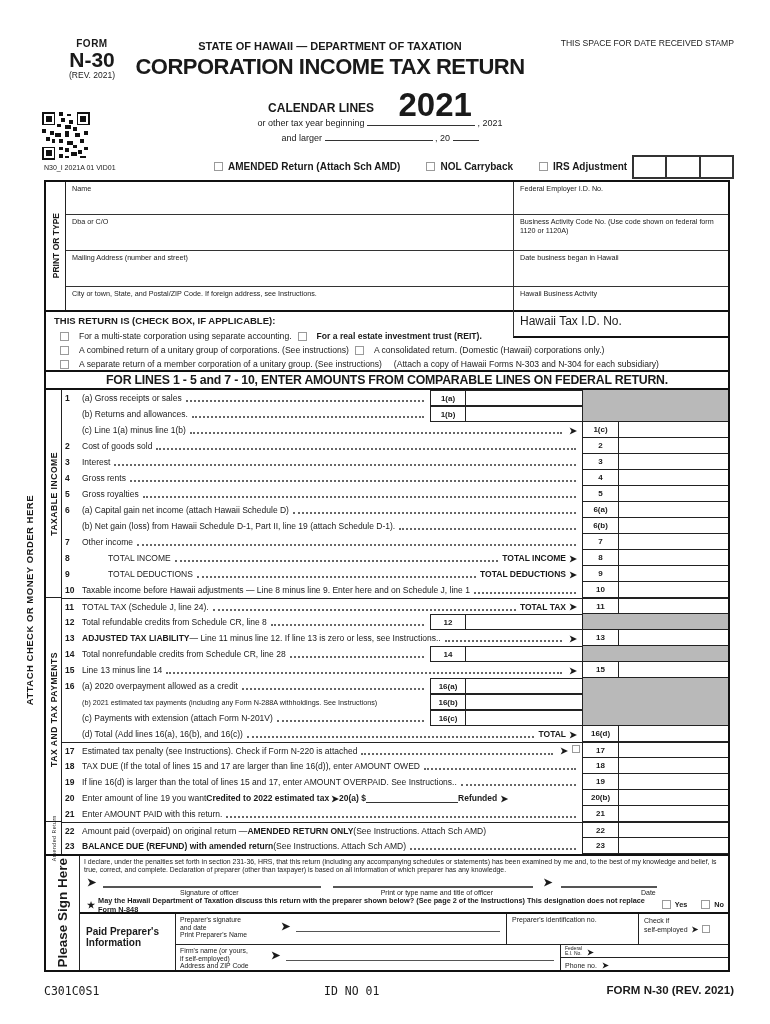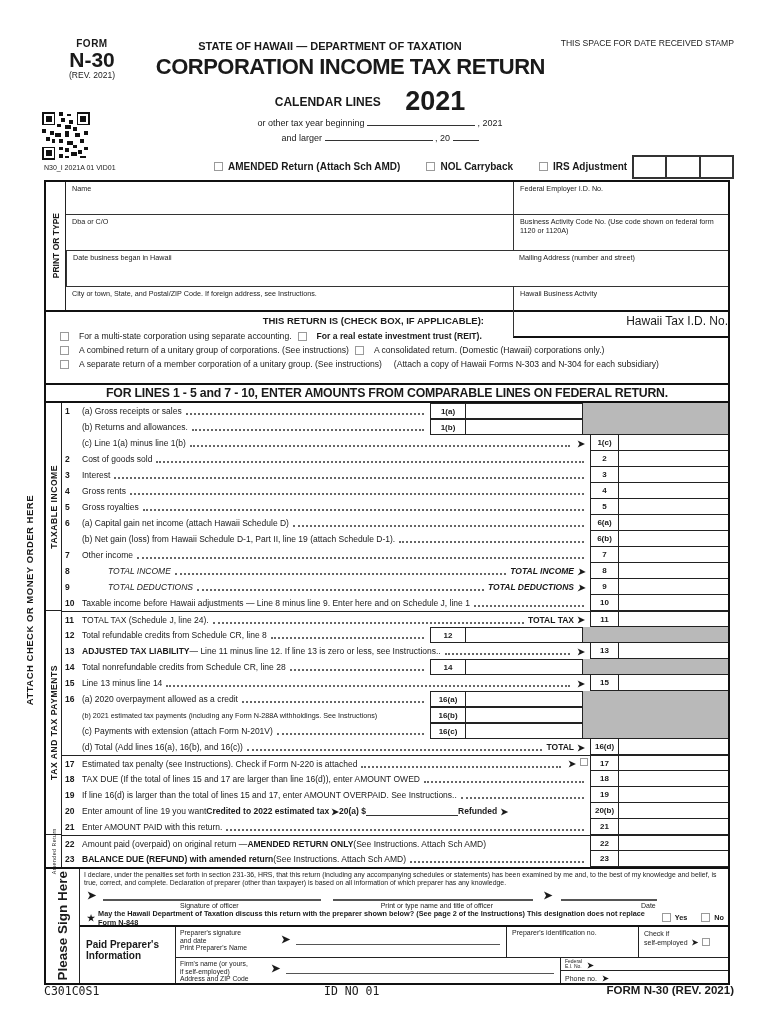--- a/index.html
+++ b/index.html
@@ -11,24 +11,24 @@
     overflow: hidden;
   }
   .b { font-weight: bold; }
   
   .hdr { position: absolute; top: 34px; left: 40px; right: 36px; height: 126px; }
   .hdr-form { position: absolute; left: 12px; top: 4px; width: 80px; text-align: center; }
   .hdr-form .w1 { font-size: 10px; font-weight: bold; letter-spacing: .5px; }
   .hdr-form .w2 { font-size: 21px; font-weight: bold; line-height: 1; }
   .hdr-form .w3 { font-size: 8.5px; }
   .hdr-dept { position: absolute; left: 105px; top: 6px; width: 370px; text-align: center; font-size: 11px; font-weight: bold; }
-  .hdr-title { position: absolute; left: 75px; top: 20px; width: 430px; text-align: right; font-size: 22px; font-weight: bold; letter-spacing: -0.5px; }
+  .hdr-title { position: absolute; left: 75px; top: 20px; width: 430px; text-align: center; font-size: 22px; font-weight: bold; letter-spacing: -0.5px; }
   .hdr-cal { position: absolute; left: 180px; top: 52px; width: 300px; text-align: center; }
   .hdr-cal .cl { font-size: 12px; font-weight: bold; vertical-align: 4px; }
-  .hdr-cal .yr { font-size: 27px; font-weight: bold; margin-left: 20px; }
+  .hdr-cal .yr { font-size: 33px; font-weight: bold; margin-left: 20px; }
   .hdr-stamp { position: absolute; right: 0; top: 4px; font-size: 8.6px; }
   .hdr-other { position: absolute; left: 130px; top: 82px; width: 420px; text-align: center; font-size: 9px; line-height: 15px; }
   .fld { display: inline-block; border-bottom: 1px solid #333; height: 9px; vertical-align: baseline; }
   .qr { position: absolute; left: 2px; top: 78px; width: 48px; height: 48px; }
   
   .meta { position: absolute; top: 161px; left: 44px; right: 36px; height: 19px; font-size: 10px; }
   .meta-code { position: absolute; left: 0; top: 3px; font-size: 7px; }
   .meta-cbs { position: absolute; left: 170px; top: 0; display: flex; gap: 26px; align-items: center; font-weight: bold; font-size: 10px; }
   .cb { display: inline-block; width: 9px; height: 9px; border: 1px solid #9a9a9a; background: #fff; vertical-align: -1px; margin-right: 5px; flex: none; }
   .meta-boxes { position: absolute; right: 0; top: -6px; display: flex; border: 2px solid #333; height: 24px; width: 102px; }
@@ -38,52 +38,52 @@
   .formbox { position: absolute; top: 180px; left: 44px; width: 686px; border: 2px solid #111; }
   
   .pblock { display: flex; border-bottom: 2px solid #111; height: 130px; }
   .pstrip { width: 20px; border-right: 1.5px solid #222; display: flex; align-items: center; justify-content: center; }
   .vtext { writing-mode: vertical-rl; transform: rotate(180deg); font-weight: bold; white-space: nowrap; }
   .pgrid { flex: 1; display: grid; grid-template-columns: 1fr 215px; grid-template-rows: 33px 36px 36px 25px; }
   .pcell { border-bottom: 1px solid #333; font-size: 7.2px; padding: 2px 0 0 6px; }
   .pcell.rt { border-left: 1px solid #333; }
   .pgrid .last { border-bottom: none; }
   
-  .tret { position: relative; height: 73px; border-bottom: 2px solid #111; font-size: 8.6px; padding: 3px 0 0 8px; text-align: right; }
+  .tret { position: relative; height: 60px; border-bottom: 2px solid #111; font-size: 8.6px; padding: 3px 0 0 8px; }
   .tret-title { font-size: 9.5px; font-weight: bold; margin-bottom: 3px; }
   .tret-row { display: flex; align-items: center; height: 14px; }
   .tret-row .cb { margin: 0 10px 0 6px; }
   .taxid { position: absolute; top: 0; right: 0; width: 215px; height: 26px; border-left: 1px solid #333; border-bottom: 2px solid #111; font-size: 12px; padding: 2px 0 0 6px; background:#fff; }
   .sp2a { margin-left: 52px; } .sp2b { margin-left: 34px; } .sp3b { margin-left: 12px; }
   
   .banner { height: 18px; border-bottom: 2px solid #111; text-align: center; font-weight: bold; font-size: 12.3px; line-height: 17px; letter-spacing: -0.2px; }
   
   .mtable { position: relative; padding-left: 16px; border-bottom: 2px solid #111; }
   .msidebar { position: absolute; left: 0; top: 0; bottom: 0; width: 16px; border-right: 1.4px solid #222; }
   .msidebar div { display: flex; align-items: center; justify-content: center; border-bottom: 1.4px solid #222; }
   .sb1 { height: 208px; } .sb2 { height: 224px; } .sb3 { height: 32px; border-bottom: none !important; }
   .msidebar .vtext { font-size: 8.6px; letter-spacing: .5px; }
   .sb3 .vtext { font-size: 5.2px; font-weight: normal; }
   .trow { display: flex; align-items: stretch; height: 16px; font-size: 8.5px; }
   .trow.sep { border-top: 1.4px solid #222; }
   .trow.sm .desc { font-size: 7.2px; }
   .num { width: 20px; font-weight: bold; display: flex; align-items: center; padding-left: 3px; flex: none; }
   .desc { flex: 1; display: flex; align-items: center; overflow: hidden; padding-right: 2px; min-width: 0; }
-  .desc.ind { padding-left: 26px; font-style: italic; }
+  .desc.ind { padding-left: 26px; }
   .desc span { white-space: nowrap; }
   .desc .p { }
   .desc .b { font-weight: bold; }
   .leader { flex: 1; min-width: 6px; border-bottom: 2px dotted #666; margin: 0 4px; align-self: center; height: 0; transform: translateY(3px); }
   .tag { font-weight: bold; }
   .ar { font-weight: bold; font-size: 9.5px; margin: 0 3px; }
   .icode { width: 36px; border: 1.6px solid #222; font-weight: bold; font-size: 8px; display: flex; align-items: center; justify-content: center; flex: none; background: #fff; }
   .ientry { width: 117px; border: 1.6px solid #222; border-left: none; background: #fff; flex: none; }
   .gfill { width: 145px; background: #b9b9b9; flex: none; }
   .gfill.ge { border-bottom: 1.4px solid #222; }
-  .rcode { width: 29px; border-left: 1.6px solid #222; border-right: 1.6px solid #222; border-bottom: 1.3px solid #222; font-weight: bold; font-size: 8px; display: flex; align-items: center; justify-content: center; flex: none; }
+  .rcode { width: 37px; border-left: 1.6px solid #222; border-right: 1.6px solid #222; border-bottom: 1.3px solid #222; font-weight: bold; font-size: 8px; display: flex; align-items: center; justify-content: center; flex: none; }
   .ramt { width: 109px; border-bottom: 1.3px solid #222; background: #fff; flex: none; }
   .ul20 { display: inline-block; width: 92px; border-bottom: 1px solid #333; height: 10px; align-self: flex-end; margin-bottom: 3px; }
   .cb.mini { width: 8px; height: 8px; margin: 0 0 4px 1px; }
   
   .signwrap { display: flex; }
   .signstrip { width: 34px; border-right: 1.5px solid #222; display: flex; align-items: center; justify-content: center; }
   .signstrip .vtext { font-size: 13.5px; }
   .signcol { flex: 1; min-width: 0; }
   .sigblock { height: 56px; padding: 2px 4px 0 4px; font-size: 6.9px; }
   .decl { line-height: 8px; }
@@ -208,22 +208,22 @@
 
     <div class="pblock">
       <div class="pstrip">
         <span class="vtext" style="font-size:8.5px">PRINT OR TYPE</span>
       </div>
       <div class="pgrid">
         <div class="pcell">Name</div>
         <div class="pcell rt">Federal Employer I.D. No.</div>
         <div class="pcell">Dba or C/O</div>
         <div class="pcell rt">Business Activity Code No. (Use code shown on federal form 1120 or 1120A)</div>
+        <div class="pcell">Mailing Address (number and street)</div>
         <div class="pcell rt">Date business began in Hawaii</div>
-        <div class="pcell">Mailing Address (number and street)</div>
         <div class="pcell last">City or town, State, and Postal/ZIP Code.  If foreign address, see Instructions.</div>
         <div class="pcell rt last">Hawaii Business Activity</div>
       </div>
     </div>
 
     <div class="tret">
       <div class="tret-title" style="width:430px">THIS RETURN IS (CHECK BOX, IF APPLICABLE):</div>
       <div class="tret-row">
         <span class="cb"></span>
         <span>For a multi-state corporation using separate accounting.</span>

